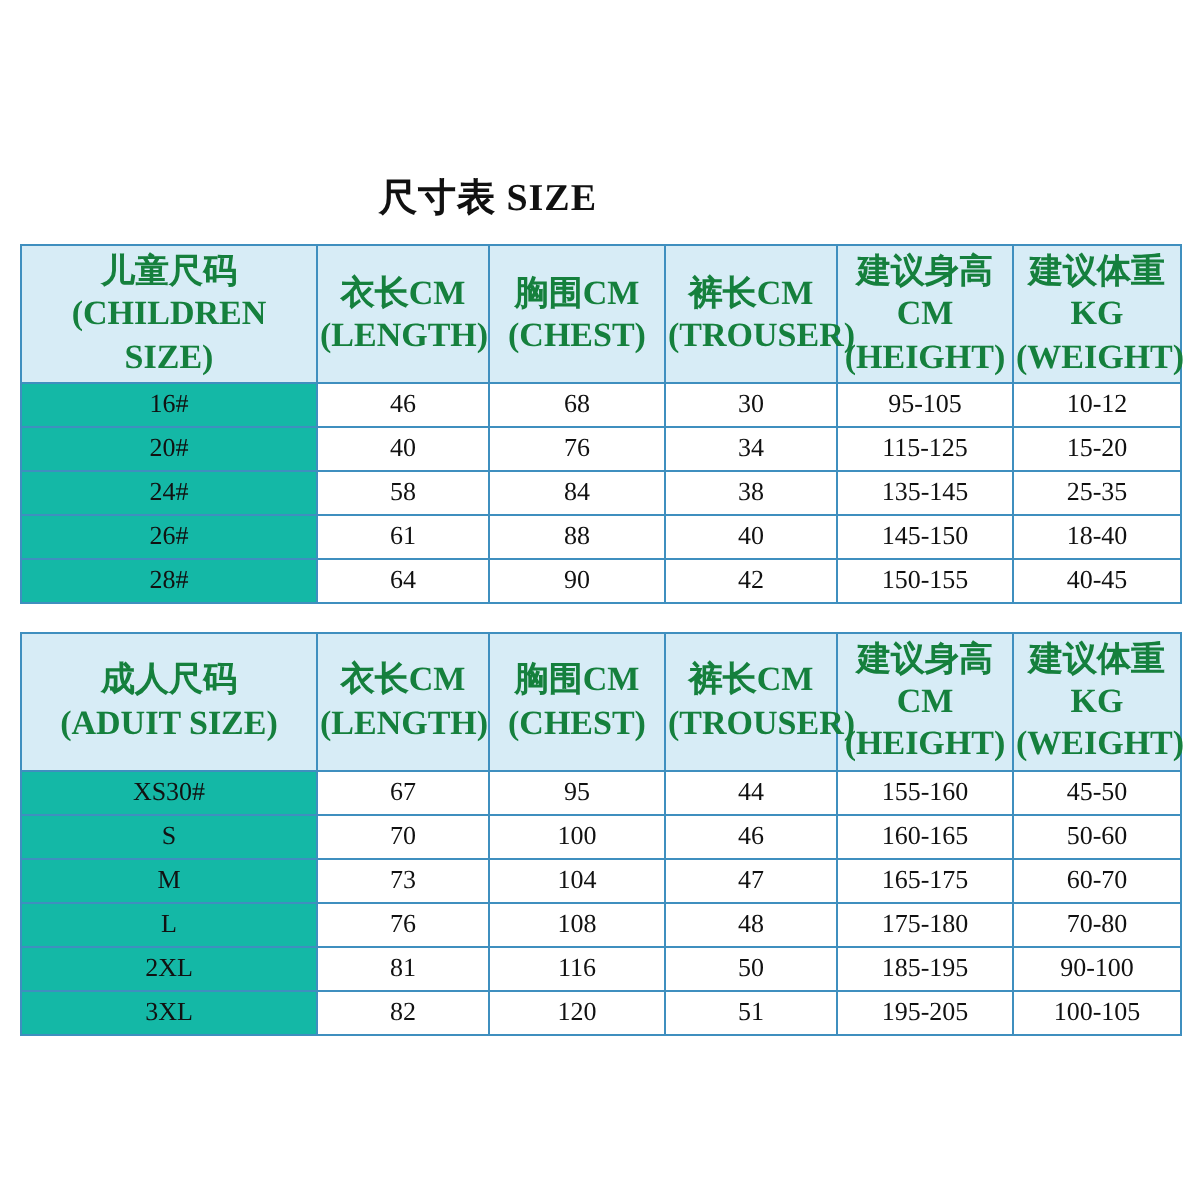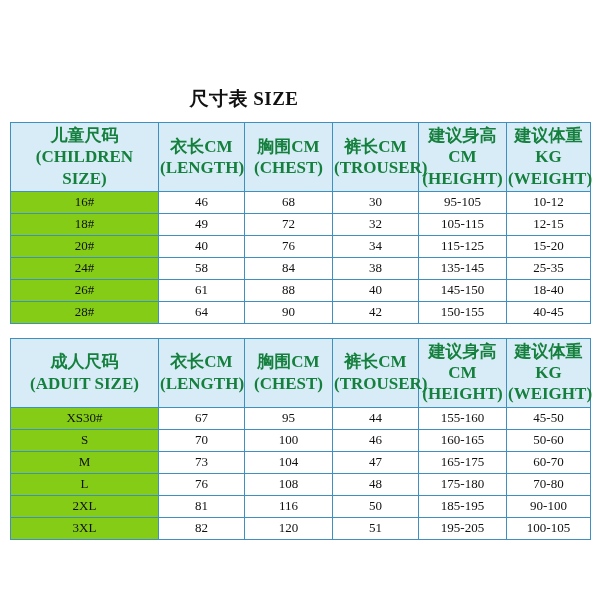--- a/index.html
+++ b/index.html
@@ -57,21 +57,21 @@
     color: #15803d;
     font-weight: bold;
     font-size: 17px;
     line-height: 1.25;
     height: 38px;
     padding: 2px 1px;
   }
   thead td.hdr .l1 { display: block; }
   thead td.hdr .l2 { display: block; }
   tbody td.sizecol {
-    background: #84cc16;
+    background: #14b8a6;
     font-size: 13px;
     font-family: Liberation Serif, serif;
   }
   tbody td {
     background: #ffffff;
   }
   col.c0 { width: 148px; }
   col.c1 { width: 86px; }
   col.c2 { width: 88px; }
   col.c3 { width: 86px; }
@@ -125,28 +125,20 @@
     <tbody>
       <tr>
         <td class="sizecol">16#</td>
         <td>46</td>
         <td>68</td>
         <td>30</td>
         <td>95-105</td>
         <td>10-12</td>
       </tr>
       <tr>
-        <td class="sizecol">18#</td>
-        <td>49</td>
-        <td>72</td>
-        <td>32</td>
-        <td>105-115</td>
-        <td>12-15</td>
-      </tr>
-      <tr>
         <td class="sizecol">20#</td>
         <td>40</td>
         <td>76</td>
         <td>34</td>
         <td>115-125</td>
         <td>15-20</td>
       </tr>
       <tr>
         <td class="sizecol">24#</td>
         <td>58</td>

